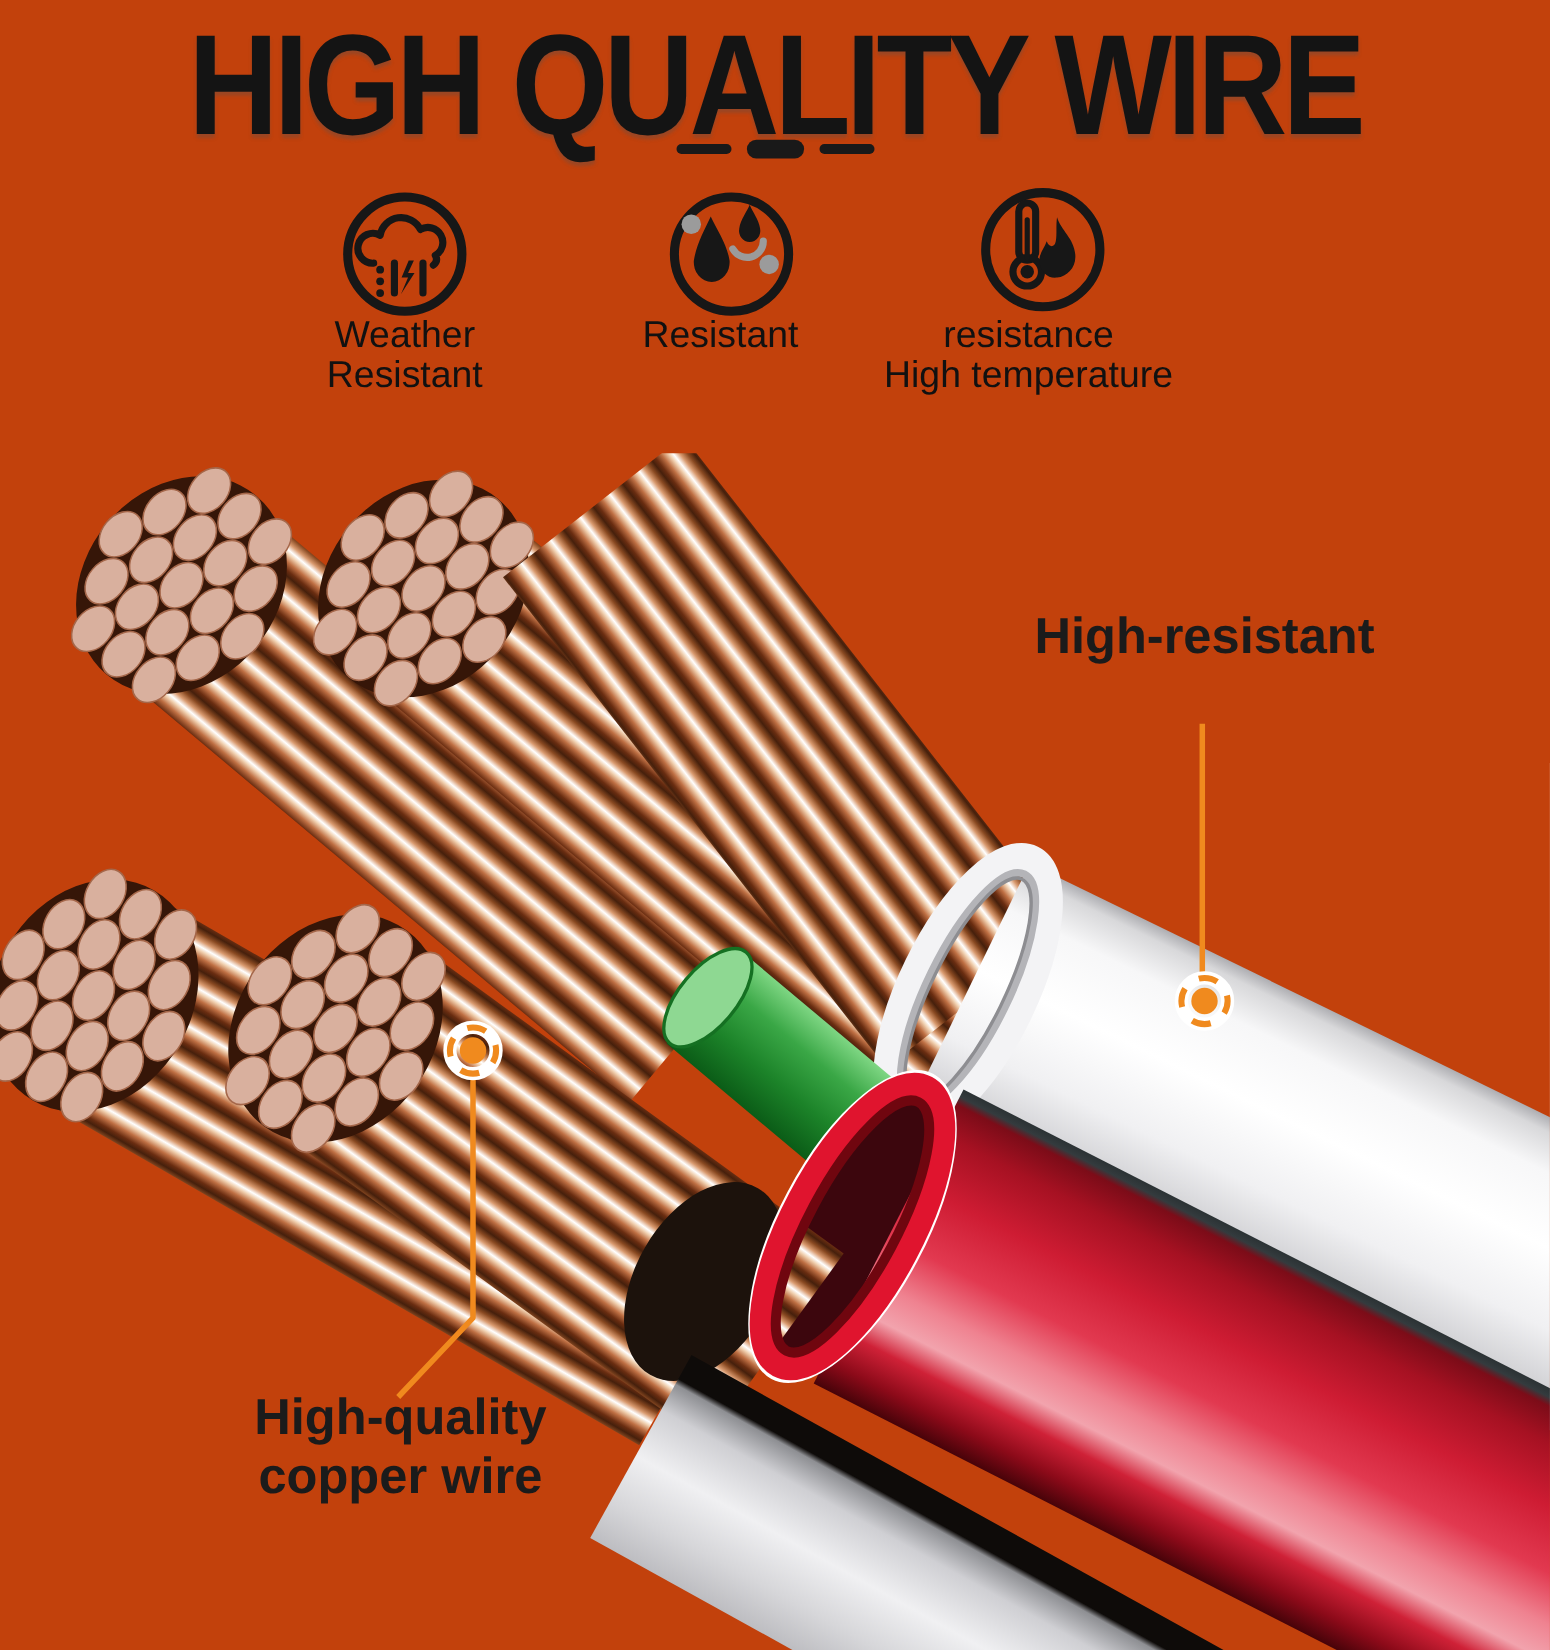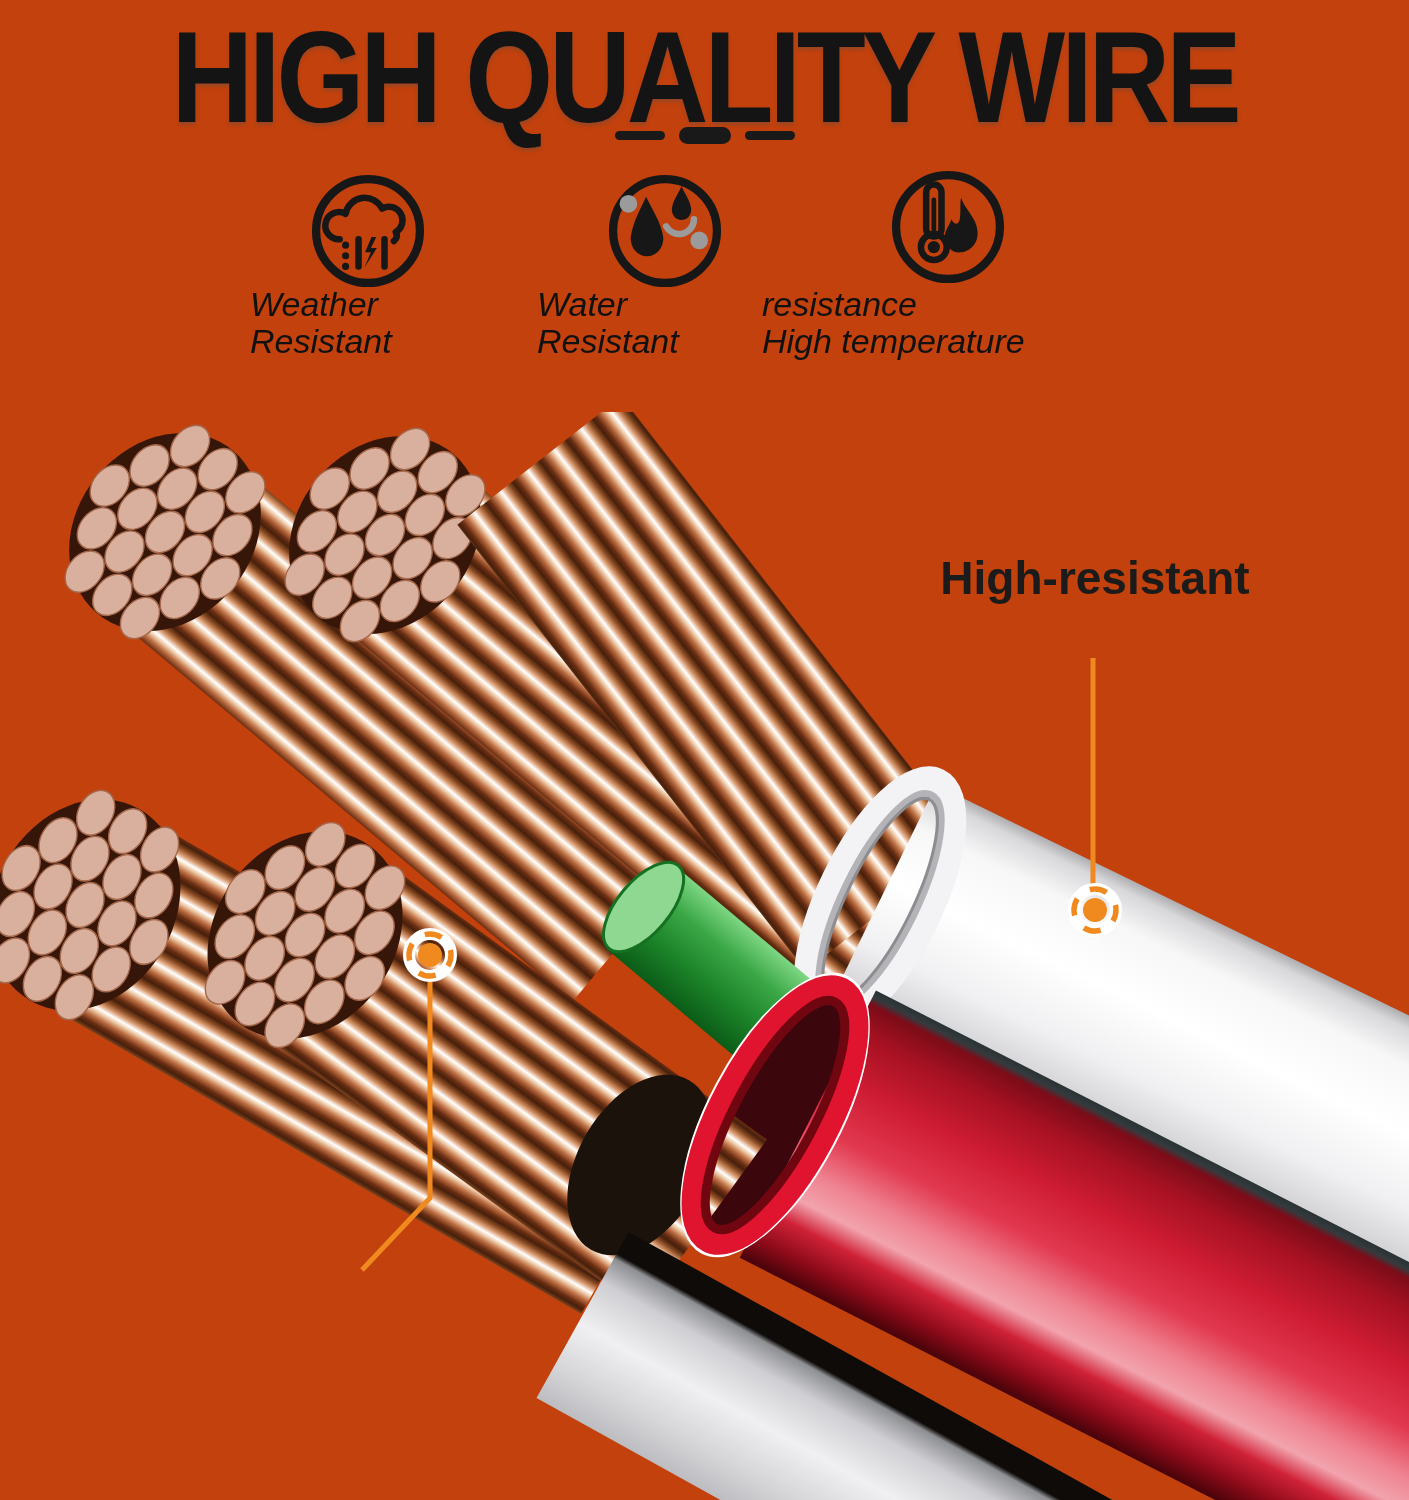--- a/index.html
+++ b/index.html
@@ -18,22 +18,22 @@
     text-shadow:0 3px 3px rgba(80,80,80,.35);
     white-space:nowrap;
   }
   .divider{
     position:absolute;top:127px;left:0;width:100%;
     display:flex;justify-content:center;align-items:center;gap:14px;
   }
   .dash{background:#191919;border-radius:8px;width:50px;height:9px;}
   .dash.big{width:52px;height:17px;border-radius:9px;}
   .feature-label{
-    position:absolute;color:#111;
-    font-size:34px;line-height:37px;font-weight:400;font-style:italic;
+    position:absolute;text-align:center;color:#111;
+    font-size:34px;line-height:37px;font-weight:400;
   }
   .callout-label{
     position:absolute;text-align:center;color:#1b1b1b;
     font-size:46px;line-height:53px;font-weight:700;
   }
   .icon{position:absolute;width:118px;height:118px;}
   svg{display:block;}
   .art{position:absolute;left:0;top:0;width:1409px;height:1500px;}
 </style>
 </head>
@@ -244,25 +244,28 @@
     <circle cx="38" cy="67" r="5.2" fill="#171717"></circle>
     <path d="M61,25 C64,35 74,41.5 75,53.5 C76,63.5 69,70.5 61,71.5 C54,72.5 48.5,67 47.5,60
              C46.5,53.5 51,49.5 53,43.5 C55,48.5 59,48.5 60,43.5 C61,38.5 60,31 61,25 Z" fill="#171717"></path>
   </svg>
 
   <div class="feature-label" style="left:250px;top:286px;width:236px">
     <div>Weather</div>
     <div>Resistant</div>
   </div>
   <div class="feature-label" style="left:537px;top:286px;width:236px">
-    <div>Water</div>
     <div>Resistant</div>
   </div>
   <div class="feature-label" style="left:762px;top:286px;width:346px">
     <div>resistance</div>
     <div>High temperature</div>
   </div>
 
   <div class="callout-label" style="left:895px;top:552px;width:400px">
     <div>High-resistant</div>
   </div>
+  <div class="callout-label" style="left:164px;top:1262px;width:400px">
+    <div>High-quality</div>
+    <div>copper wire</div>
+  </div>
 
 </div>
 
 </body></html>

